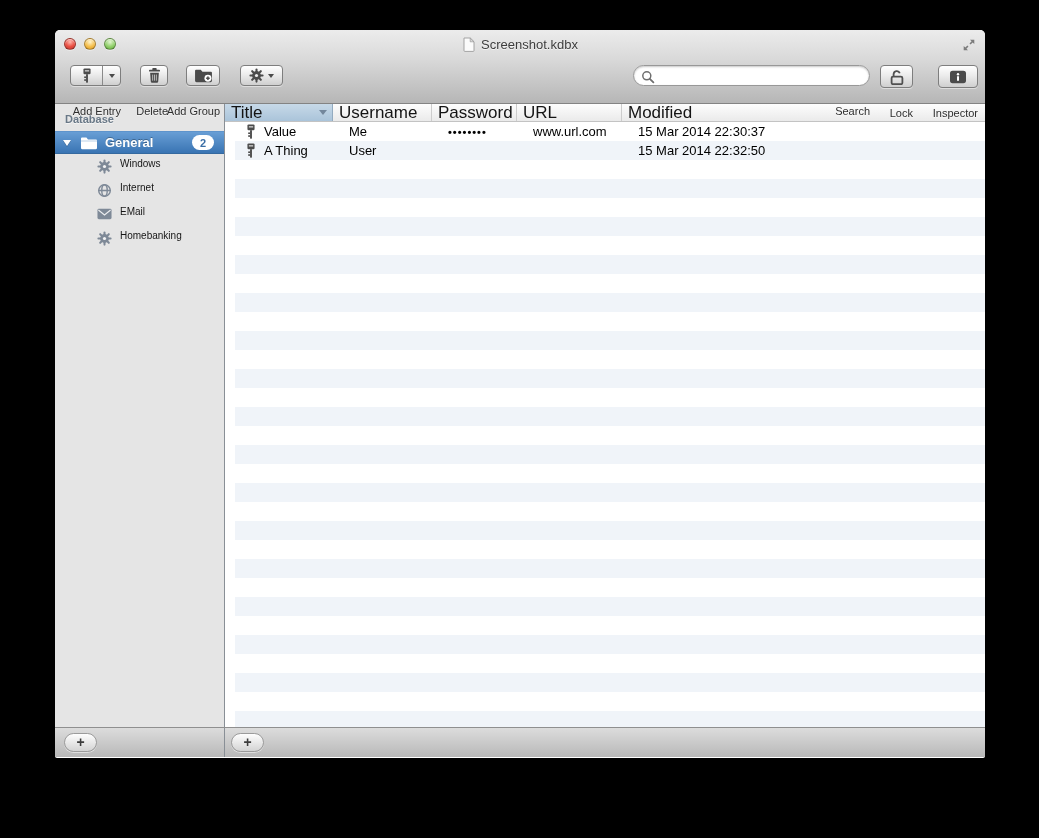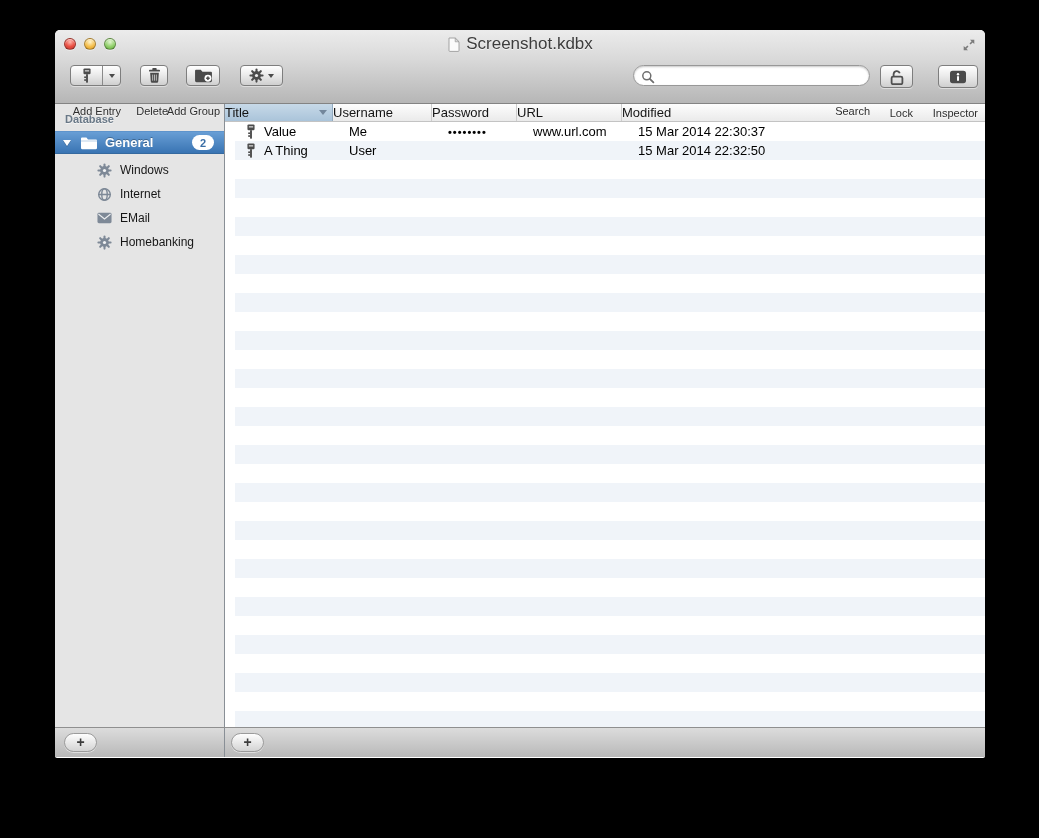--- a/index.html
+++ b/index.html
@@ -18,21 +18,21 @@
   }
   .titlebar { position:relative; height:28px; }
   .traffic { position:absolute; left:9px; top:8px; display:flex; gap:8px; }
   .tl { width:12px; height:12px; border-radius:50%; border:1px solid rgba(0,0,0,.3);
         box-shadow:inset 0 1px 1px rgba(255,255,255,.55), 0 1px 0 rgba(255,255,255,.35); }
   .tl.red    { background:radial-gradient(circle at 50% 28%, #fdaaa0 8%, #ea4e42 55%, #c2382e 95%); }
   .tl.yellow { background:radial-gradient(circle at 50% 28%, #feeebc 8%, #f5bf4c 55%, #dc9a22 95%); }
   .tl.green  { background:radial-gradient(circle at 50% 28%, #d9f1c4 8%, #92d16c 55%, #67ad3d 95%); }
   .win-title { position:absolute; left:0; right:0; top:0; height:28px;
     display:flex; align-items:center; justify-content:center; gap:6px;
-    font-size:17px; color:#3d3d3d; text-shadow:0 1px 0 rgba(255,255,255,.6); }
+    font-size:13px; color:#3d3d3d; text-shadow:0 1px 0 rgba(255,255,255,.6); }
   .fullscreen { position:absolute; right:8px; top:7px; width:16px; height:16px; }
   
   .toolbar { position:relative; height:46px; }
   .tb-item { position:absolute; top:7px; display:flex; flex-direction:column; align-items:flex-end;gap:16px; }
   .tb-btn {
     height:21px; border:1px solid #7e7e7e; border-radius:4px;
     background:linear-gradient(#ffffff,#ececec 45%,#cfcfcf);
     box-shadow:0 1px 0 rgba(255,255,255,.45);
     display:flex; align-items:center; justify-content:center; cursor:default;
   }
@@ -74,30 +74,30 @@
   }
   .disclosure { margin-left:8px; width:0; height:0; border-left:4.5px solid transparent;
     border-right:4.5px solid transparent; border-top:6px solid #fff;
     filter:drop-shadow(0 1px 0 rgba(0,0,0,.2)); }
   .sb-group .g-icon { margin-left:9px; }
   .sb-group .g-label { margin-left:7px; flex:1; }
   .badge { margin-right:10px; min-width:22px; height:15px; border-radius:8px; background:#fff;
     color:#3a6ea5; font-size:11px; font-weight:bold; display:flex; align-items:center;
     justify-content:center; text-shadow:none; padding:0 5px; }
   .sb-list { margin-top:4px; }
-  .sb-item { height:24px; display:flex; align-items:center; padding-left:41px;
-    font-size:12px; color:#161616; cursor:default; }
+  .sb-item { height:24px; display:flex; align-items:flex-start; padding-left:41px;
+    font-size:10px; color:#161616; cursor:default; }
   .sb-item .i-icon { width:16px; height:16px; display:flex; align-items:center;
     justify-content:center; color:#7e8997; }
   .sb-item .i-label { margin-left:8px; }
   
   .content { flex:1; display:flex; flex-direction:column; background:#fff; }
   .thead { height:18px; display:grid; grid-template-columns:108px 99px 85px 105px 1fr;
     background:linear-gradient(#fdfdfd,#eaeaea); border-bottom:1px solid #c3c3c3; }
-  .th { font-size:13px; color:#141414; line-height:17px; padding-left:0;
+  .th { font-size:17px; color:#141414; line-height:17px; padding-left:6px;
     border-right:1px solid #cdcdcd; position:relative; white-space:nowrap;
     overflow:hidden; cursor:default; }
   .th.sorted { background:linear-gradient(#c7d9e8,#aac4da); border-right-color:#93abc0; }
   .sort-arrow { position:absolute; right:5px; top:6px; width:0; height:0;
     border-left:4px solid transparent; border-right:4px solid transparent;
     border-top:5px solid #73879c; }
   .tbody { flex:1; position:relative;
     background:repeating-linear-gradient(to bottom,#ffffff 0,#ffffff 19px,#f0f4f9 19px,#f0f4f9 38px);margin-left:10px; }
   .trow { height:19px; display:grid; grid-template-columns:108px 99px 85px 105px 1fr;
     align-items:center; font-size:13px; color:#000; cursor:default; }

